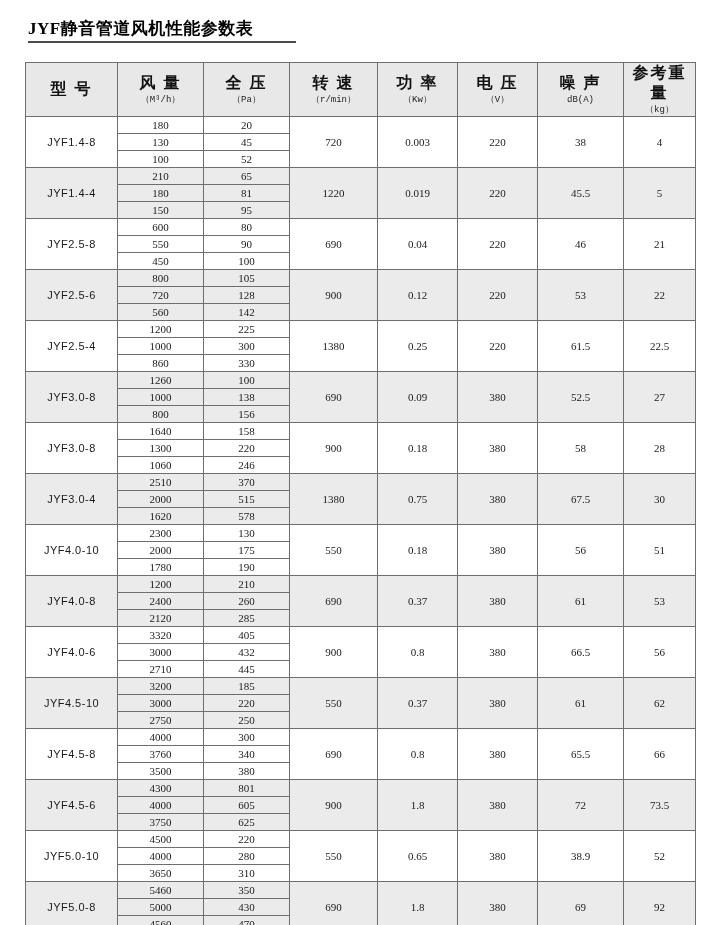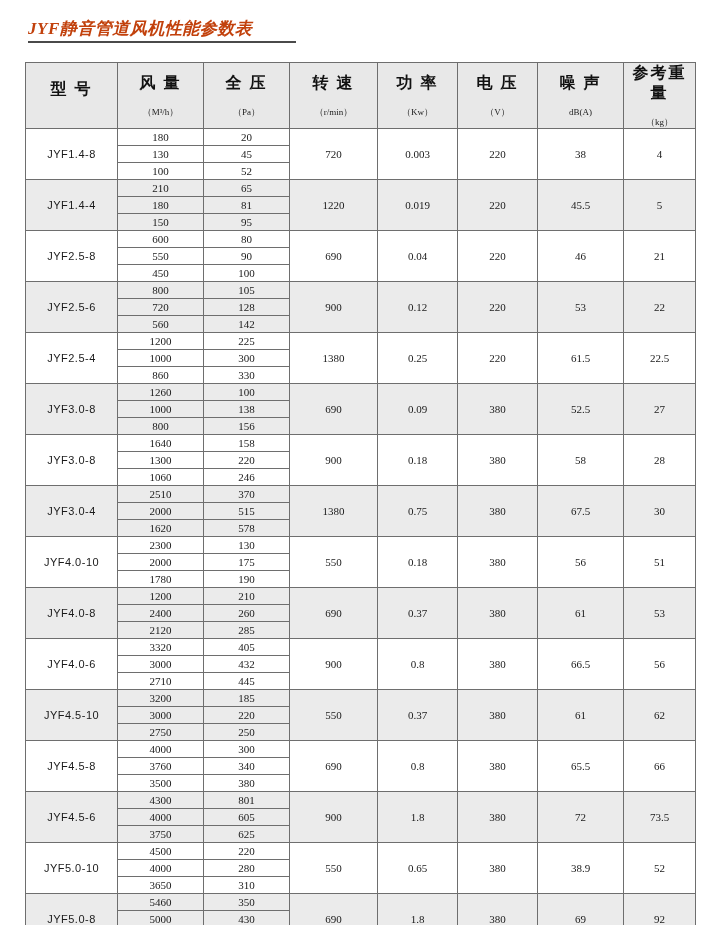--- a/index.html
+++ b/index.html
@@ -26,25 +26,24 @@
     position: absolute;
     top: 17px;
     left: 28px;
     width: 664px;
     height: 26px;
   }
   .title-text {
     font-size: 17px;
     font-weight: bold;
     letter-spacing: 0.5px;
-    color: #c2410c;
+    color: #000000;
     display: inline-block;
     padding-bottom: 3px;
     font-family: "Liberation Serif", serif;
-    font-style: italic;
   }
   .title-rule {
     position: absolute;
     left: 0;
     top: 24px;
     width: 268px;
     height: 2px;
     background: #4a4a4a;
   }
   
@@ -76,22 +75,23 @@
     font-size: 16px;
     font-weight: bold;
     letter-spacing: 2px;
     display: block;
     color: #111;
   }
   .hd-sub {
     font-size: 9px;
     display: block;
     color: #222;
-    margin-top: 14px;
+    margin-top: 2px;
     letter-spacing: 0;
+    font-family: Liberation Mono, monospace;
   }
   
   col.c-model  { width: 92px; }
   col.c-flow   { width: 86px; }
   col.c-press  { width: 86px; }
   col.c-speed  { width: 88px; }
   col.c-power  { width: 80px; }
   col.c-volt   { width: 80px; }
   col.c-noise  { width: 86px; }
   col.c-weight { width: 72px; }

